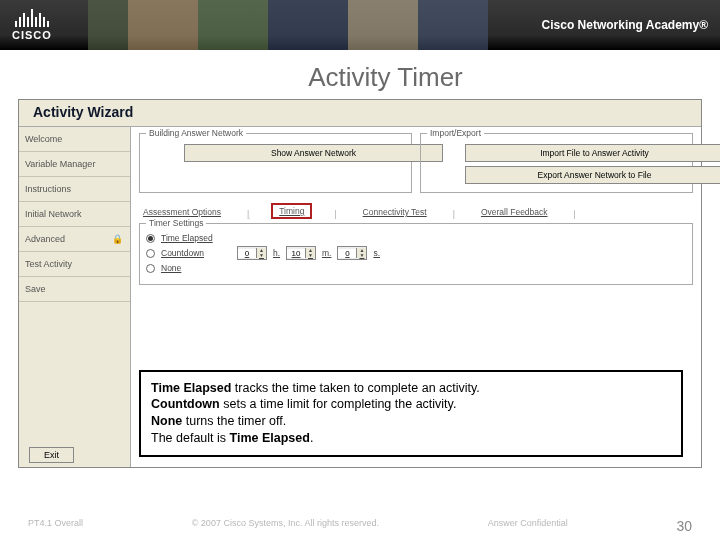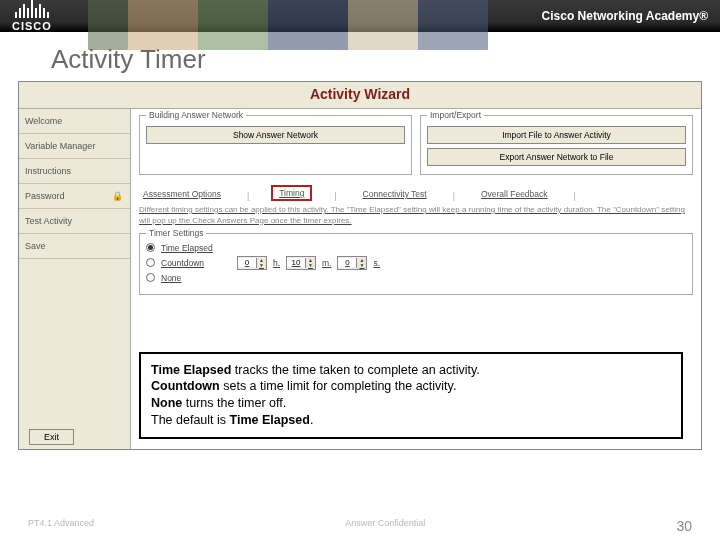--- a/index.html
+++ b/index.html
@@ -1,44 +1,44 @@
 <!DOCTYPE html>
 <html><head>
 <meta charset="utf-8">
 <style>
   * { box-sizing: border-box; margin: 0; padding: 0; }
   body { width: 720px; height: 540px; font-family: Arial, sans-serif; background: #fff; position: relative; overflow: hidden; }
 
-  .banner { width: 100%; height: 32px; background: linear-gradient(to bottom, #3a3a3a 0%, #2a2a2a 70%, #000 100%); position: relative; display: flex; align-items: center; justify-content: space-between; padding: 0 12px; text-align: right; }
+  .banner { width: 100%; height: 50px; background: linear-gradient(to bottom, #3a3a3a 0%, #2a2a2a 70%, #000 100%); position: relative; display: flex; align-items: center; justify-content: space-between; padding: 0 12px; text-align: right; }
   .banner-people { position: absolute; left: 88px; top: 0; height: 50px; width: 400px; background: linear-gradient(90deg, #5a6a4a 0 40px, #c8a878 40px 110px, #6a8a5a 110px 180px, #3a4a6a 180px 260px, #c8b898 260px 330px, #4a5a7a 330px 400px); opacity: 0.55; }
   .cisco-logo { display: flex; flex-direction: column; align-items: center; z-index: 2; }
   .cisco-bars { display: flex; gap: 2px; align-items: flex-end; height: 18px; }
   .cisco-bars span { width: 2px; background: #fff; }
   .cisco-bars span:nth-child(1){height:6px}.cisco-bars span:nth-child(2){height:10px}.cisco-bars span:nth-child(3){height:14px}.cisco-bars span:nth-child(4){height:10px}.cisco-bars span:nth-child(5){height:18px}.cisco-bars span:nth-child(6){height:10px}.cisco-bars span:nth-child(7){height:14px}.cisco-bars span:nth-child(8){height:10px}.cisco-bars span:nth-child(9){height:6px}
   .cisco-text { color: #fff; font-size: 11px; font-weight: bold; letter-spacing: 1px; margin-top: 2px; }
   .academy-text { color: #fff; font-size: 12px; z-index: 2; font-weight: bold; }
 
-  .slide-title { font-size: 26px; color: #6a6a6a; padding: 12px 0 6px 51px; font-weight: normal; }
+  .slide-title { font-size: 26px; color: #6a6a6a; padding: 12px 0 6px 51px; font-weight: normal; text-align: center; }
 
   .wizard { margin: 0 18px; border: 1px solid #888; background: #ece9d8; position: relative; }
-  .wizard-title { text-align: center; font-weight: bold; font-size: 14px; color: #7f1d1d; padding: 4px 0 6px; background: #ece9d8; }
+  .wizard-title { font-weight: bold; font-size: 14px; color: #0f172a; padding: 4px 14px 6px; background: #ece9d8; }
   .wizard-body { display: flex; background: #fff; border-top: 1px solid #aaa; }
 
   .sidebar { width: 112px; background: #eab308; display: flex; flex-direction: column; border-right: 1px solid #aaa; }
   .sidebar-item { font-size: 9px; color: #555; padding: 7px 6px; border-bottom: 1px solid #c8c4b4; text-align: left; background: #ece9d8; position: relative; }
   .sidebar-item.active { background: #fff8dc; }
   .sidebar-item.active::before { content:""; position:absolute; left:0; top:0; bottom:0; width:3px; background:#e0a000; }
   .sidebar-spacer { flex: 1; background: #ece9d8; }
   .sidebar-item .lock { float: right; font-size: 9px; color: #777; }
 
   .main { flex: 1; padding: 6px 8px; font-size: 9px; color: #444; position: relative; background:#fff; min-height: 340px; text-decoration: underline; }
   .top-groups { display: flex; gap: 8px; }
   .group { border: 1px solid #aaa; padding: 6px 6px 8px; flex: 1; position: relative; }
   .group-legend { position: absolute; top: -6px; left: 6px; background: #fff; padding: 0 3px; font-size: 8.5px; color: #555; }
-  .wide-btn { width: 100%; background: #ece9d8; border: 1px solid #888; font-size: 8.5px; padding: 3px 0; margin-top: 4px; }
+  .wide-btn { width: 100%; background: #ece9d8; border: 1px solid #888; font-size: 8.5px; padding: 3px 0; margin-top: 4px; margin-left: 38px; }
   .wide-btn + .wide-btn { margin-top: 4px; }
 
   .tabs { display: flex; gap: 22px; margin: 10px 0 4px; font-size: 8.5px; color: #555; align-items: flex-end; }
   .tab { padding: 2px 4px; }
   .tab.active { border: 2px solid #b02020; padding: 1px 6px; }
   .tab-sep { color:#aaa; }
 
   .desc { font-size: 8px; color: #888; line-height: 1.35; margin: 2px 0 6px; }
 
   .timer-group { border: 1px solid #aaa; padding: 6px 6px 8px; position: relative; margin-top:4px; }
@@ -82,21 +82,22 @@
 
 <h1 class="slide-title">Activity Timer</h1>
 
 <div class="wizard">
   <div class="wizard-title">Activity Wizard</div>
   <div class="wizard-body">
     <div class="sidebar">
       <div class="sidebar-item">Welcome</div>
       <div class="sidebar-item">Variable Manager</div>
       <div class="sidebar-item">Instructions</div>
-      <div class="sidebar-item"><span>Password</span><span class="lock">🔒</span></div>
+      <div class="sidebar-item">Initial Network</div>
+      <div class="sidebar-item"><span>Advanced</span><span class="lock">🔒</span></div>
       <div class="sidebar-item">Test Activity</div>
       <div class="sidebar-item">Save</div>
       <div class="sidebar-spacer"></div>
       <button class="exit-btn">Exit</button>
     </div>
 
     <div class="main">
       <div class="top-groups">
         <div class="group">
           <span class="group-legend">Building Answer Network</span>
@@ -113,21 +114,20 @@
         <span class="tab">Assessment Options</span>
         <span class="tab-sep">|</span>
         <span class="tab active">Timing</span>
         <span class="tab-sep">|</span>
         <span class="tab">Connectivity Test</span>
         <span class="tab-sep">|</span>
         <span class="tab">Overall Feedback</span>
         <span class="tab-sep">|</span>
       </div>
 
-      <div class="desc">Different timing settings can be applied to this activity. The "Time Elapsed" setting will keep a running time of the activity duration. The "Countdown" setting will pop up the Check Answers Page once the timer expires.</div>
 
       <div class="timer-group">
         <span class="group-legend">Timer Settings</span>
         <div class="timer-row">
           <span class="radio sel"></span>
           <span>Time Elapsed</span>
         </div>
         <div class="timer-row">
           <span class="radio"></span>
           <span style="width:70px;">Countdown</span>
@@ -166,16 +166,17 @@
         <div><b>Time Elapsed</b><span> tracks the time taken to complete an activity.</span></div>
         <div><b>Countdown</b><span> sets a time limit for completing the activity.</span></div>
         <div><b>None </b><span>turns the timer off.</span></div>
         <div><span>The default is </span><b>Time Elapsed</b><span>.</span></div>
       </div>
     </div>
   </div>
 </div>
 
 <div class="footer">
-  <span>PT4.1 Advanced</span>
+  <span>PT4.1 Overall</span>
+  <span>© 2007 Cisco Systems, Inc. All rights reserved.</span>
   <span>Answer Confidential</span>
   <span class="page-num">30</span>
 </div>
 
 </body></html>

